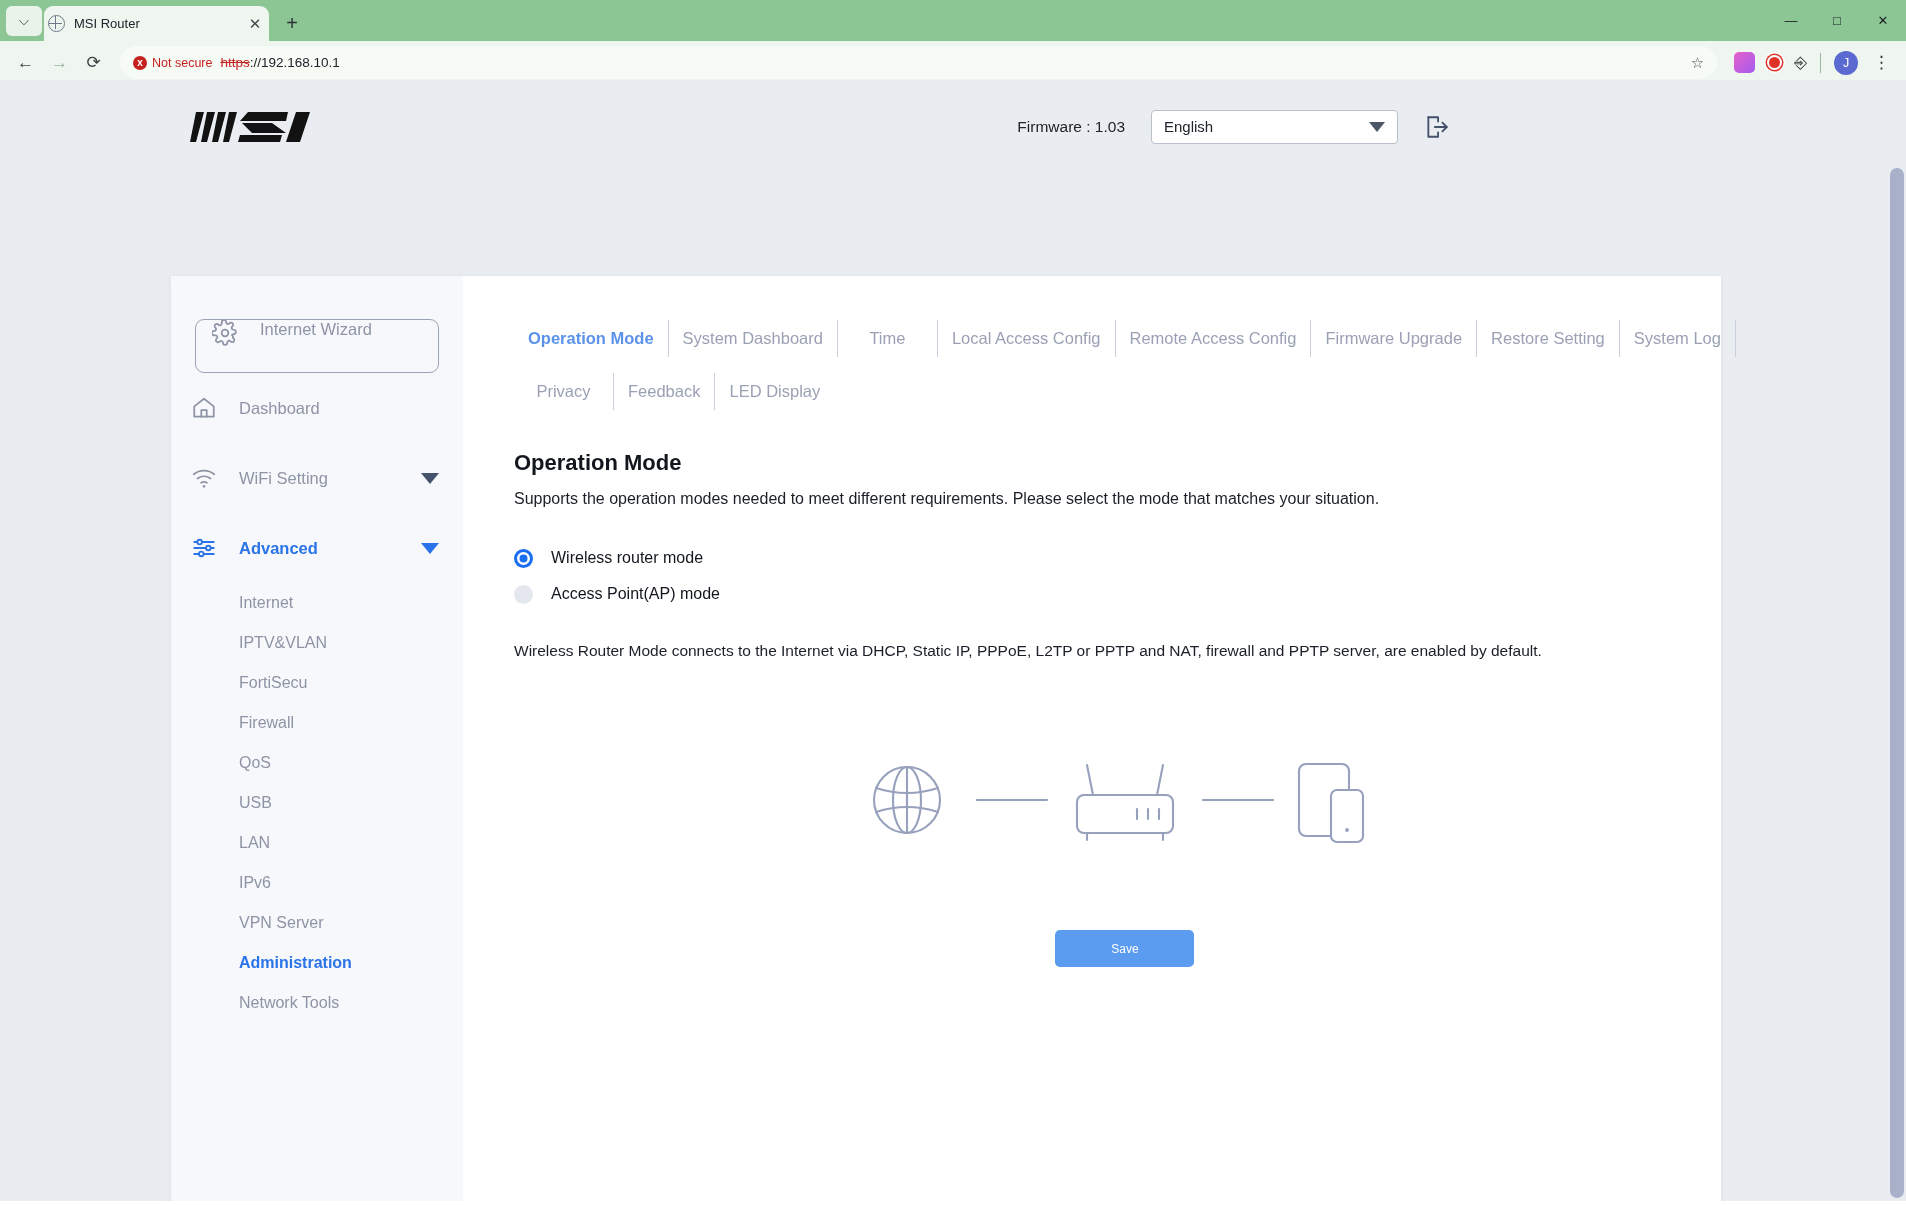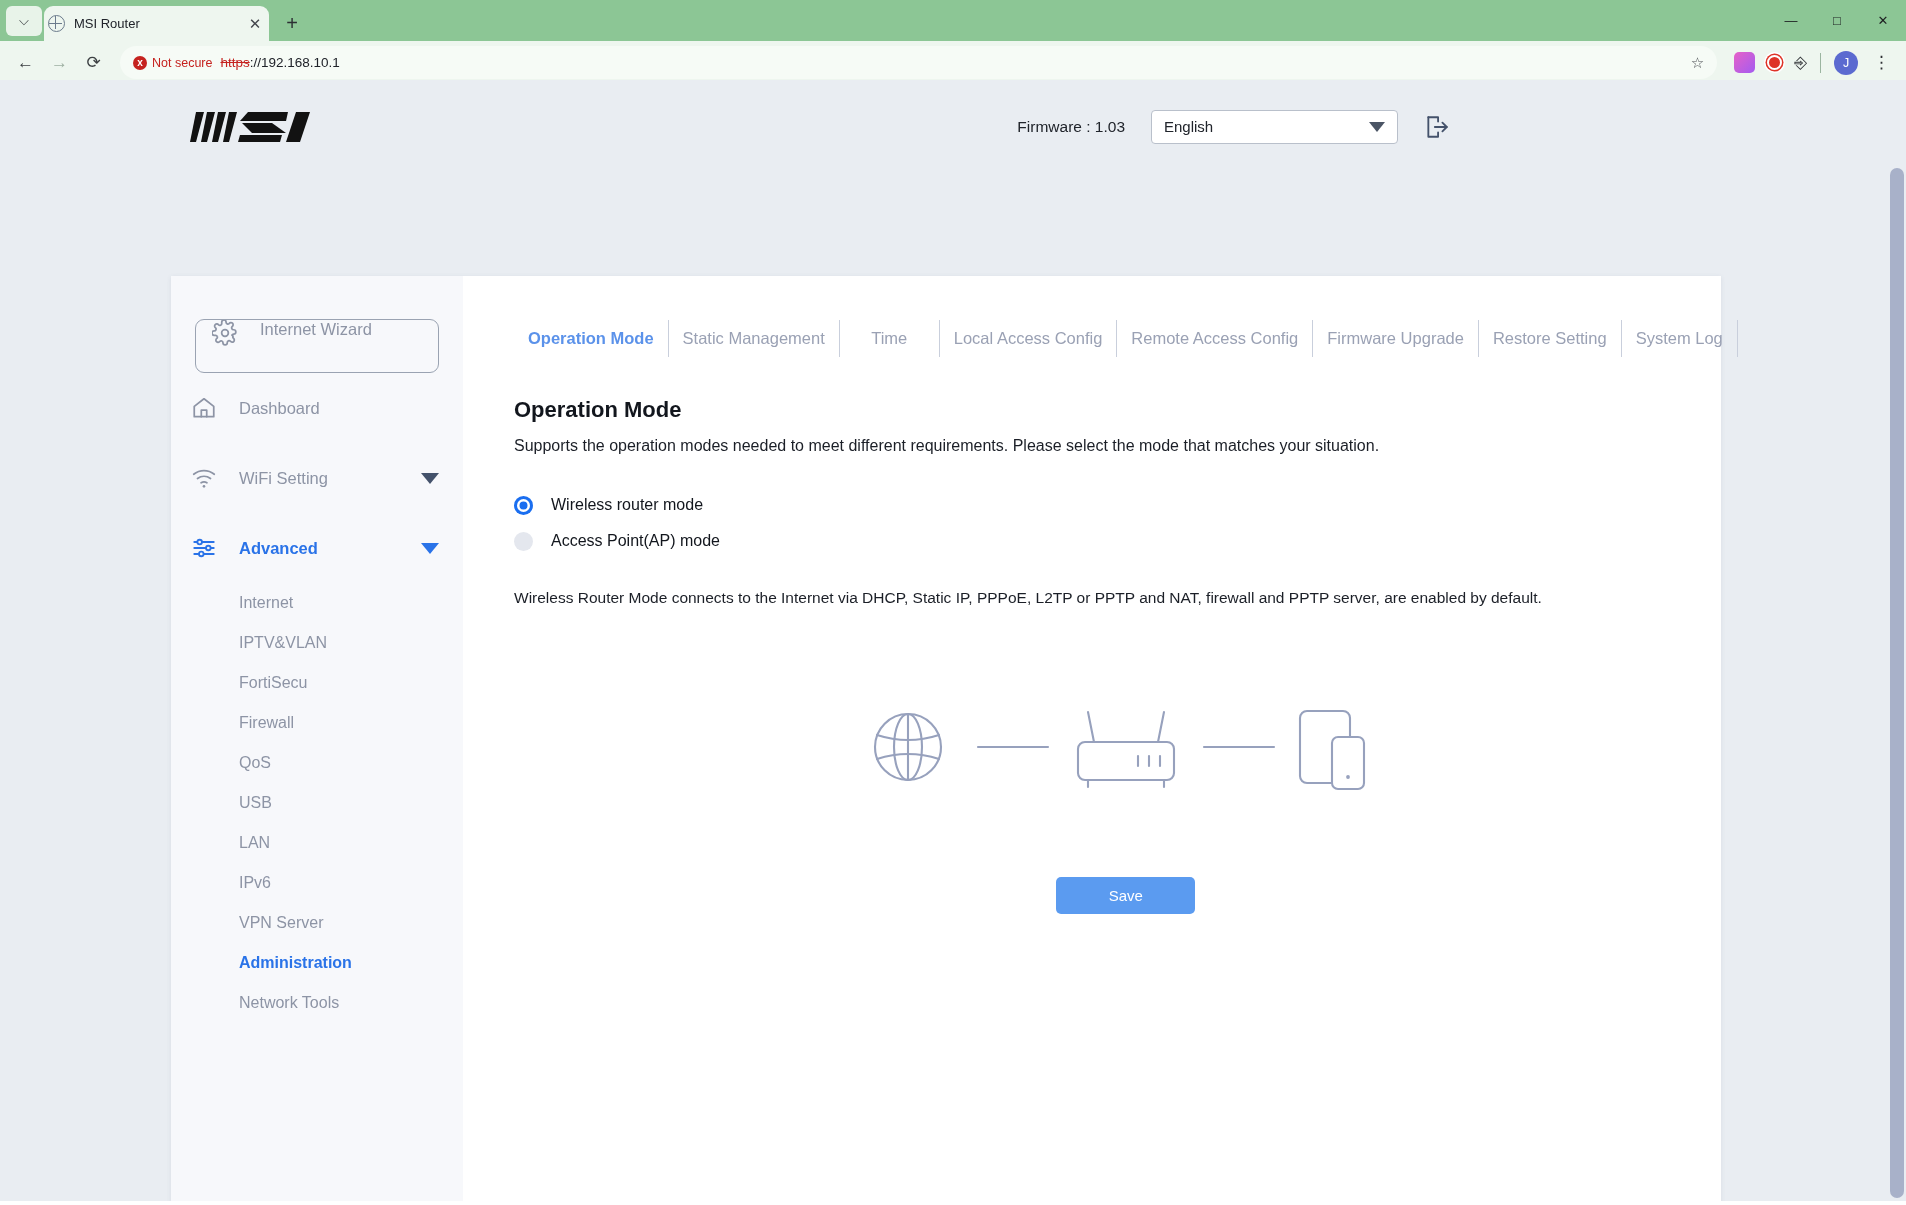--- a/index.html
+++ b/index.html
@@ -206,21 +206,21 @@
     box-shadow: 0 0 0 2.5px #fff inset;
   }
   .radio-label { font-size: 16px; color: #12161d; }
 
   .note { margin-top: 30px; font-size: 15.5px; color: #1b1f27; }
 
   .diagram { margin-top: 90px; display: flex; justify-content: center; }
   .save-wrap { margin-top: 80px; display: flex; justify-content: center; }
   .save-btn {
     width: 139px; height: 37px; background: #5b9bf0; border-radius: 5px;
-    color: #fff; font-size: 15px; display: flex;
+    color: #fff; font-size: 12px; display: flex;
     align-items: center; justify-content: center; border: none;
     font-family: "Liberation Sans", sans-serif;
   }
 
   .pagescroll {
     position: absolute; right: 2px; top: 88px;
     width: 14px; height: 1030px; background: #a8b1c9; border-radius: 7px;
   }
 </style>
 </head>
@@ -352,29 +352,34 @@
         <div class="subitem">IPv6</div>
         <div class="subitem">VPN Server</div>
         <div class="subitem active">Administration</div>
         <div class="subitem">Network Tools</div>
       </div>
 
       <div class="content">
 
         <div class="tabrow">
           <div class="tabitem active">Operation Mode</div>
-          <div class="tabitem">Static Management</div>
+          <div class="tabitem">System Dashboard</div>
           <div class="tabitem wide">Time</div>
           <div class="tabitem">Local Access Config</div>
           <div class="tabitem">Remote Access Config</div>
           <div class="tabitem">Firmware Upgrade</div>
           <div class="tabitem">Restore Setting</div>
           <div class="tabitem">System Log</div>
         </div>
 
+        <div class="tabrow second">
+          <div class="tabitem wide">Privacy</div>
+          <div class="tabitem wide">Feedback</div>
+          <div class="tabitem wide nobar">LED Display</div>
+        </div>
 
         <h1 class="h1">Operation Mode</h1>
         <p class="lead">Supports the operation modes needed to meet different requirements. Please select the mode that matches your situation.</p>
 
         <div class="radios">
           <div class="radio-row">
             <span class="radio on"></span>
             <span class="radio-label">Wireless router mode</span>
           </div>
           <div class="radio-row">

